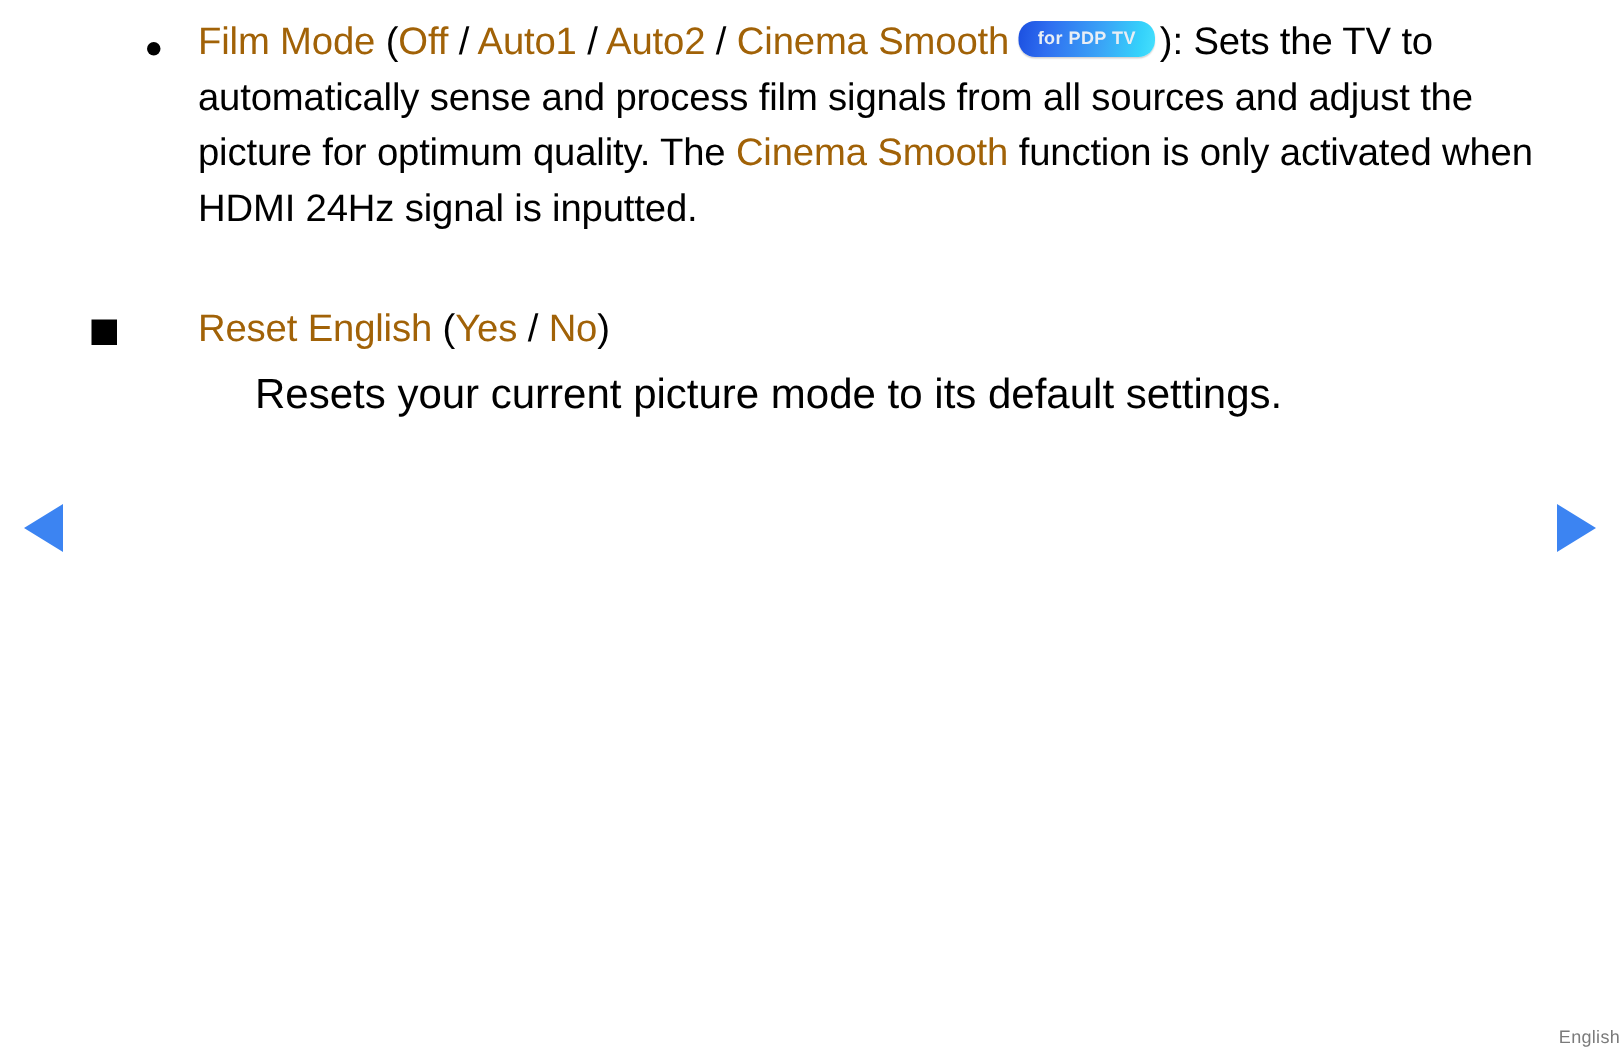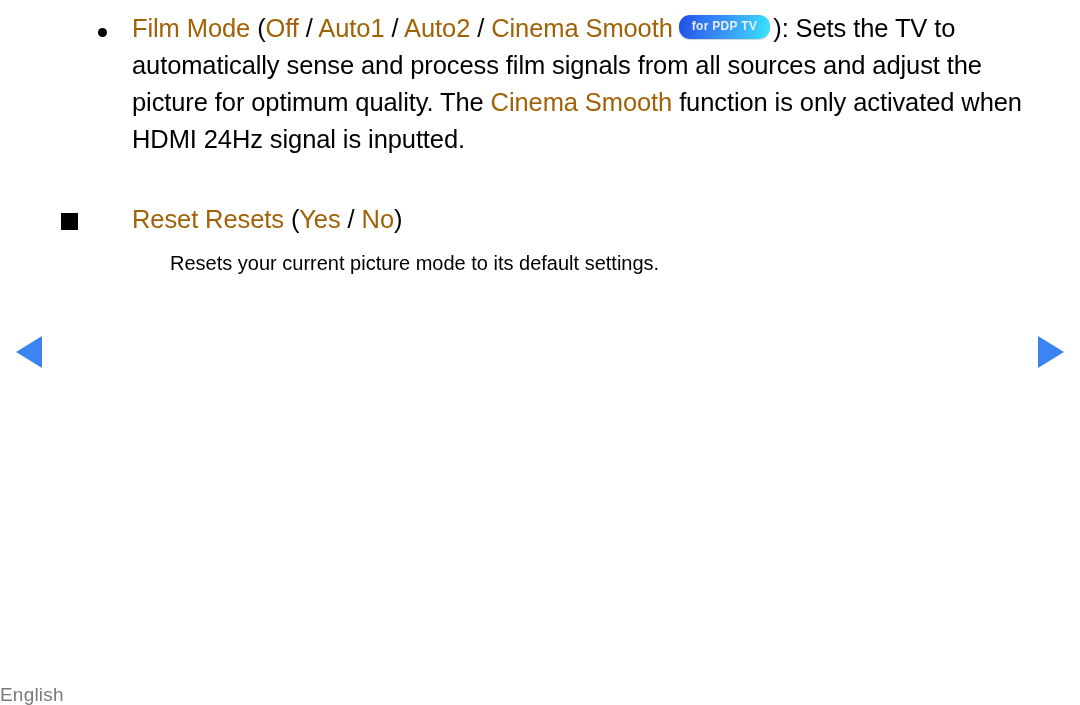--- a/index.html
+++ b/index.html
@@ -107,21 +107,21 @@
   .reset-block {
     margin-top: 44px;
   }
   .reset-head {
     font-size: 25.5px;
     line-height: 34px;
   }
   .reset-desc {
     margin-top: 11px;
     padding-left: 38px;
-    font-size: 20px;
+    font-size: 28px;
     line-height: 32px;
     color: #000000;
   }
 
   
   .nav-arrow {
     position: absolute;
     top: 334px;
     width: 30px;
     height: 36px;
@@ -129,42 +129,42 @@
   }
   .nav-prev { left: 14px; }
   .nav-next { right: 14px; }
 
   
   .footer {
     position: absolute;
     left: 0;
     top: 684px;
     width: 1080px;
-    text-align: left;
-    font-size: 19px;
+    text-align: right;
+    font-size: 12px;
     color: #7b7b7b;
     letter-spacing: 0.2px;
   }
 </style>
 </head>
 <body>
 
 <div class="page">
 
   <div class="content">
 
     <div class="bullet-block">
       <span class="bullet-dot"></span>
       <div class="para"><span class="blue">Film Mode</span> <span class="black">(</span><span class="blue">Off</span> <span class="black">/</span> <span class="blue">Auto1</span> <span class="black">/</span> <span class="blue">Auto2</span> <span class="black">/</span> <span class="blue">Cinema Smooth</span><span class="badge">for PDP TV</span><span class="black">)</span><span class="black">: Sets the TV to automatically sense and process film signals from all sources and adjust the picture for optimum quality. The </span><span class="blue">Cinema Smooth</span><span class="black"> function is only activated when HDMI 24Hz signal is inputted.</span></div>
     </div>
 
 
     <div class="bullet-block reset-block">
       <span class="bullet-square"></span>
-      <div class="para reset-head"><span class="blue">Reset Resets</span> <span class="black">(</span><span class="blue">Yes</span> <span class="black">/</span> <span class="blue">No</span><span class="black">)</span></div>
+      <div class="para reset-head"><span class="blue">Reset English</span> <span class="black">(</span><span class="blue">Yes</span> <span class="black">/</span> <span class="blue">No</span><span class="black">)</span></div>
       <div class="reset-desc">Resets your current picture mode to its default settings.</div>
     </div>
 
   </div>
 
   <div class="nav-arrow nav-prev">
     <svg viewBox="0 0 30 36" width="30" height="36" aria-hidden="true">
       <polygon points="28,2 28,34 2,18" fill="#3c84f2"></polygon>
     </svg>
   </div>

